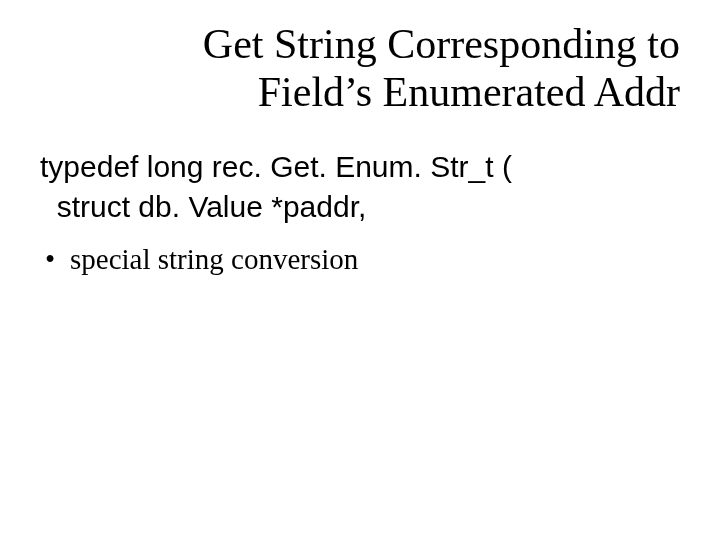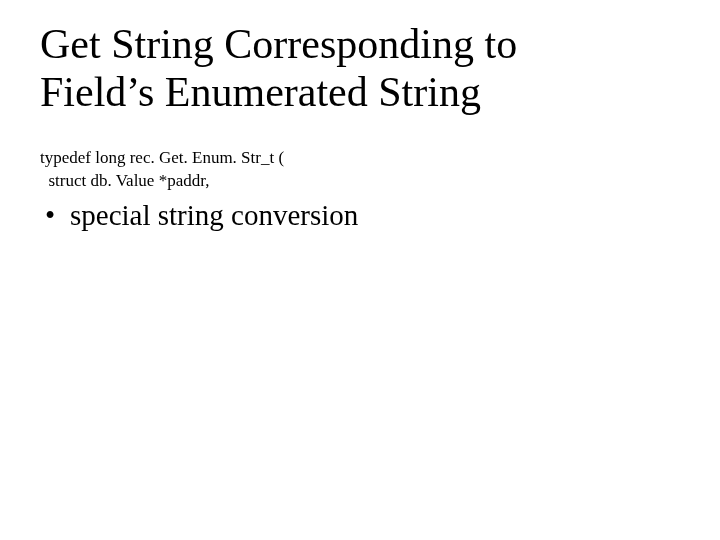--- a/index.html
+++ b/index.html
@@ -11,30 +11,30 @@
       width: 720px;
       height: 540px;
       background: #ffffff;
       font-family: "Times New Roman", Times, serif;
       color: #000000;
       padding: 20px 40px;
       overflow: hidden;
     }
     .title {
       font-size: 42px;
-      text-align: left;
+      text-align: right;
       line-height: 1.15;
       margin-bottom: 30px;
       font-weight: normal;
     }
     .code-block {
-      font-family: Liberation Serif, serif;
-      font-size: 17px;
+      font-family: Liberation Sans, sans-serif;
+      font-size: 30px;
       line-height: 1.35;
-      margin-bottom: 4px;
+      margin-bottom: 12px;
     }
     .code-line {
       white-space: pre;
     }
     .bullets {
       list-style: none;
       font-size: 29px;
       line-height: 1.35;
       margin-top: 2px;
     }
@@ -49,21 +49,21 @@
       position: absolute;
       left: 5px;
       top: 0;
     }
   </style>
 </head>
 <body>
 
 <h1 class="title">
   <span>Get String Corresponding to</span><br>
-  <span>Field’s Enumerated String</span>
+  <span>Field’s Enumerated Addr</span>
 </h1>
 
 <div class="code-block">
   <div class="code-line">typedef long rec. Get. Enum. Str_t (</div>
   <div class="code-line">  struct db. Value *paddr,</div>
 </div>
 
 <ul class="bullets">
   <li>
     <span>special string conversion</span>

